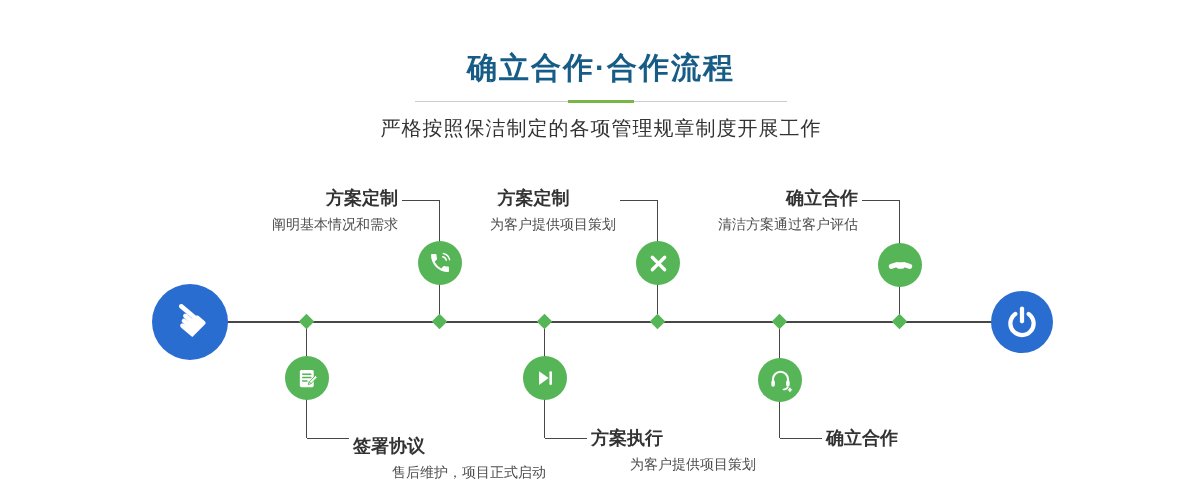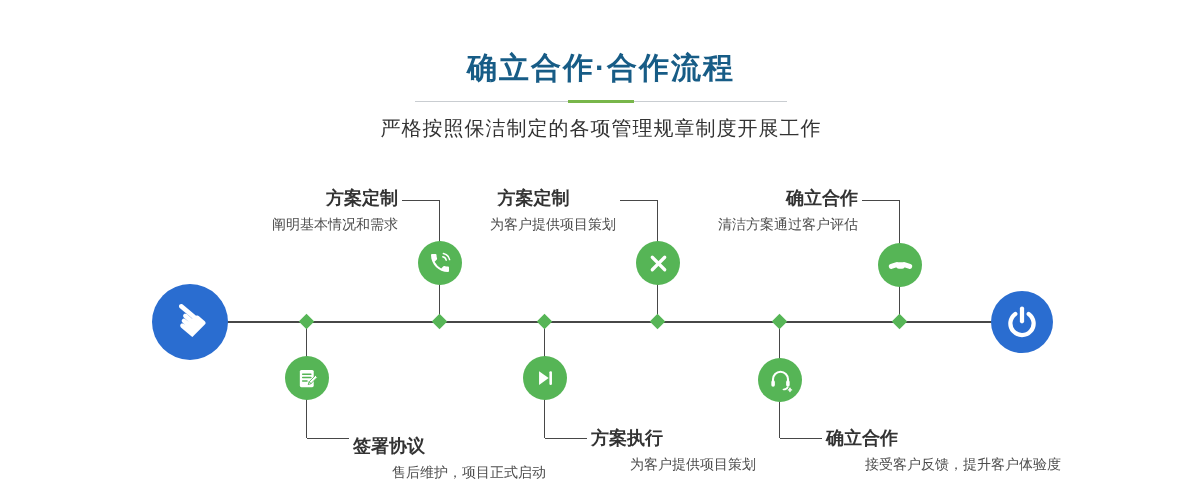--- a/index.html
+++ b/index.html
@@ -160,16 +160,15 @@
       <rect x="17.4" y="11.8" width="3.4" height="6.2" rx="1.7" fill="#fff"></rect>
       <path d="M19 18.4c-.6 1.5-2.2 2.2-4.2 2.2" fill="none" stroke="#fff" stroke-width="1.6" stroke-linecap="round"></path>
       <g stroke="#fff" stroke-width="1.4" stroke-linecap="round">
         <line x1="19.6" y1="21" x2="22.6" y2="21"></line>
         <line x1="21.1" y1="19.5" x2="21.1" y2="22.5"></line>
       </g>
     </svg>
   </div>
   <div class="step-text bottom" style="left:826px; top:426px;">
     <div class="step-title">确立合作</div>
-    <div class="step-desc">接受客户反馈，提升客户体验度</div>
   </div>
 
 </div>
 
 </body></html>

